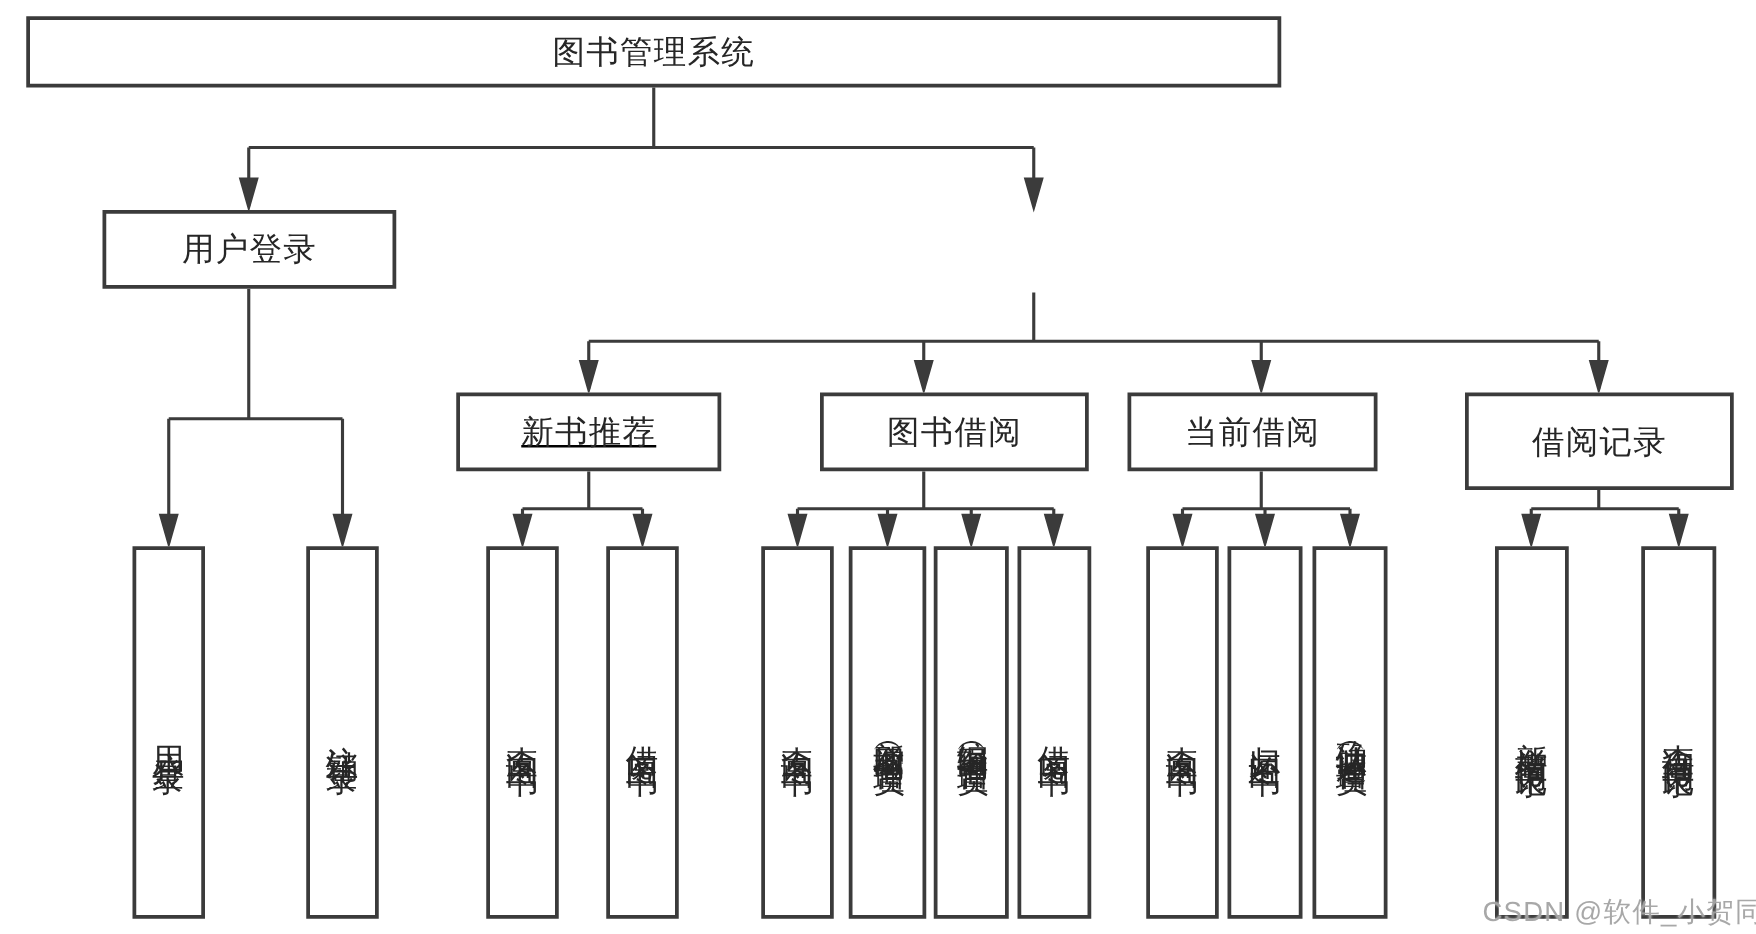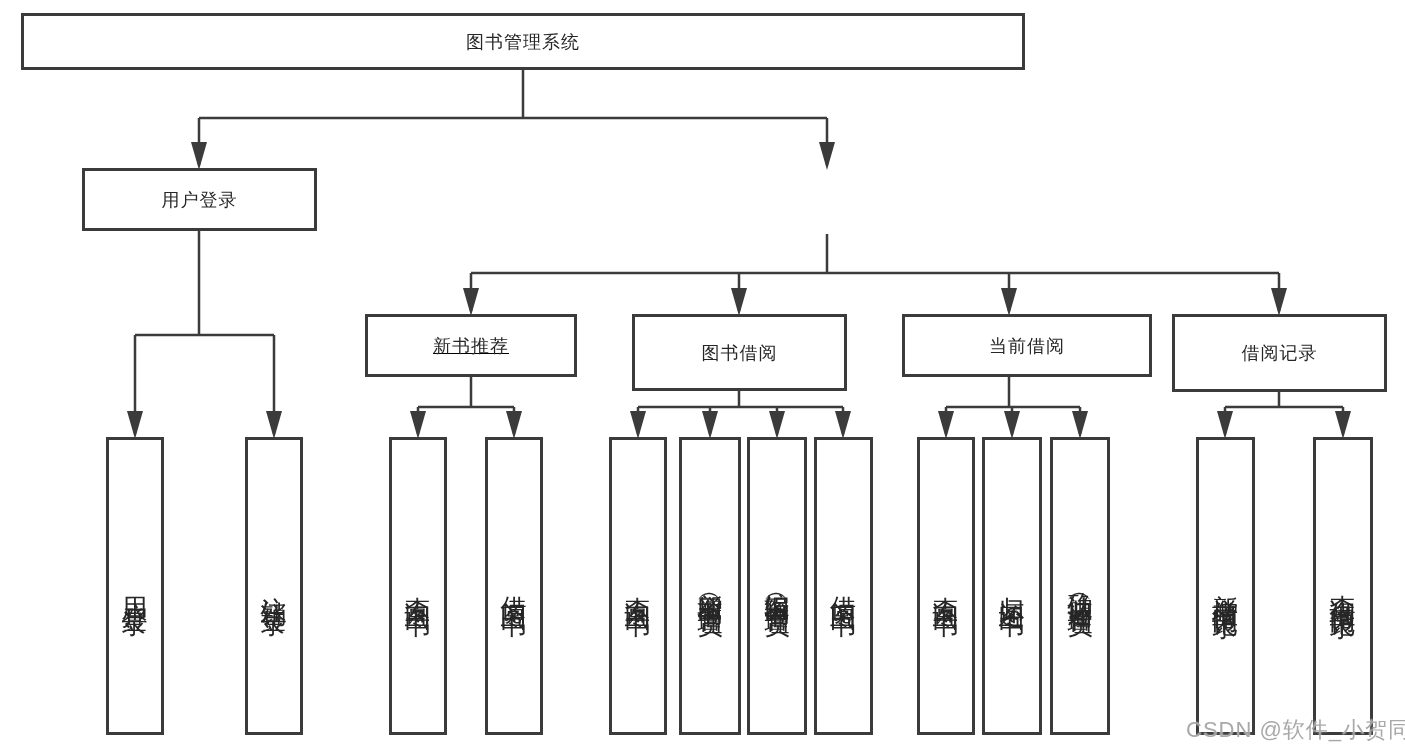--- a/index.html
+++ b/index.html
@@ -25,21 +25,21 @@
     box-sizing: border-box;
     border: 3px solid #3b3b3b;
     background: #ffffff;
     display: flex;
     align-items: center;
     justify-content: center;
     z-index: 1;
   }
   .h-label {
     color: #262626;
-    font-size: 18px;
+    font-size: 26px;
     letter-spacing: 1px;
     white-space: nowrap;
   }
   .leaf {
     width: 58px;
     height: 298px;
     top: 437px;
   }
   .v-label {
     color: #262626;
@@ -135,24 +135,24 @@
     <span class="h-label">图书管理系统</span>
   </div>
 
   <div class="node" style="left:82px; top:168px; width:235px; height:63px;">
     <span class="h-label">用户登录</span>
   </div>
 
   <div class="node" style="left:365px; top:314px; width:212px; height:63px;text-decoration:underline;">
     <span class="h-label">新书推荐</span>
   </div>
-  <div class="node" style="left:632px; top:314px; width:215px; height:77px;">
+  <div class="node" style="left:656px; top:314px; width:215px; height:63px;">
     <span class="h-label">图书借阅</span>
   </div>
-  <div class="node" style="left:902px; top:314px; width:250px; height:63px;">
+  <div class="node" style="left:902px; top:314px; width:200px; height:63px;">
     <span class="h-label">当前借阅</span>
   </div>
   <div class="node" style="left:1172px; top:314px; width:215px; height:78px;">
     <span class="h-label">借阅记录</span>
   </div>
 
   <div class="node leaf" style="left:106px;">
     <span class="v-label">用户登录</span>
   </div>
   <div class="node leaf" style="left:245px;">

